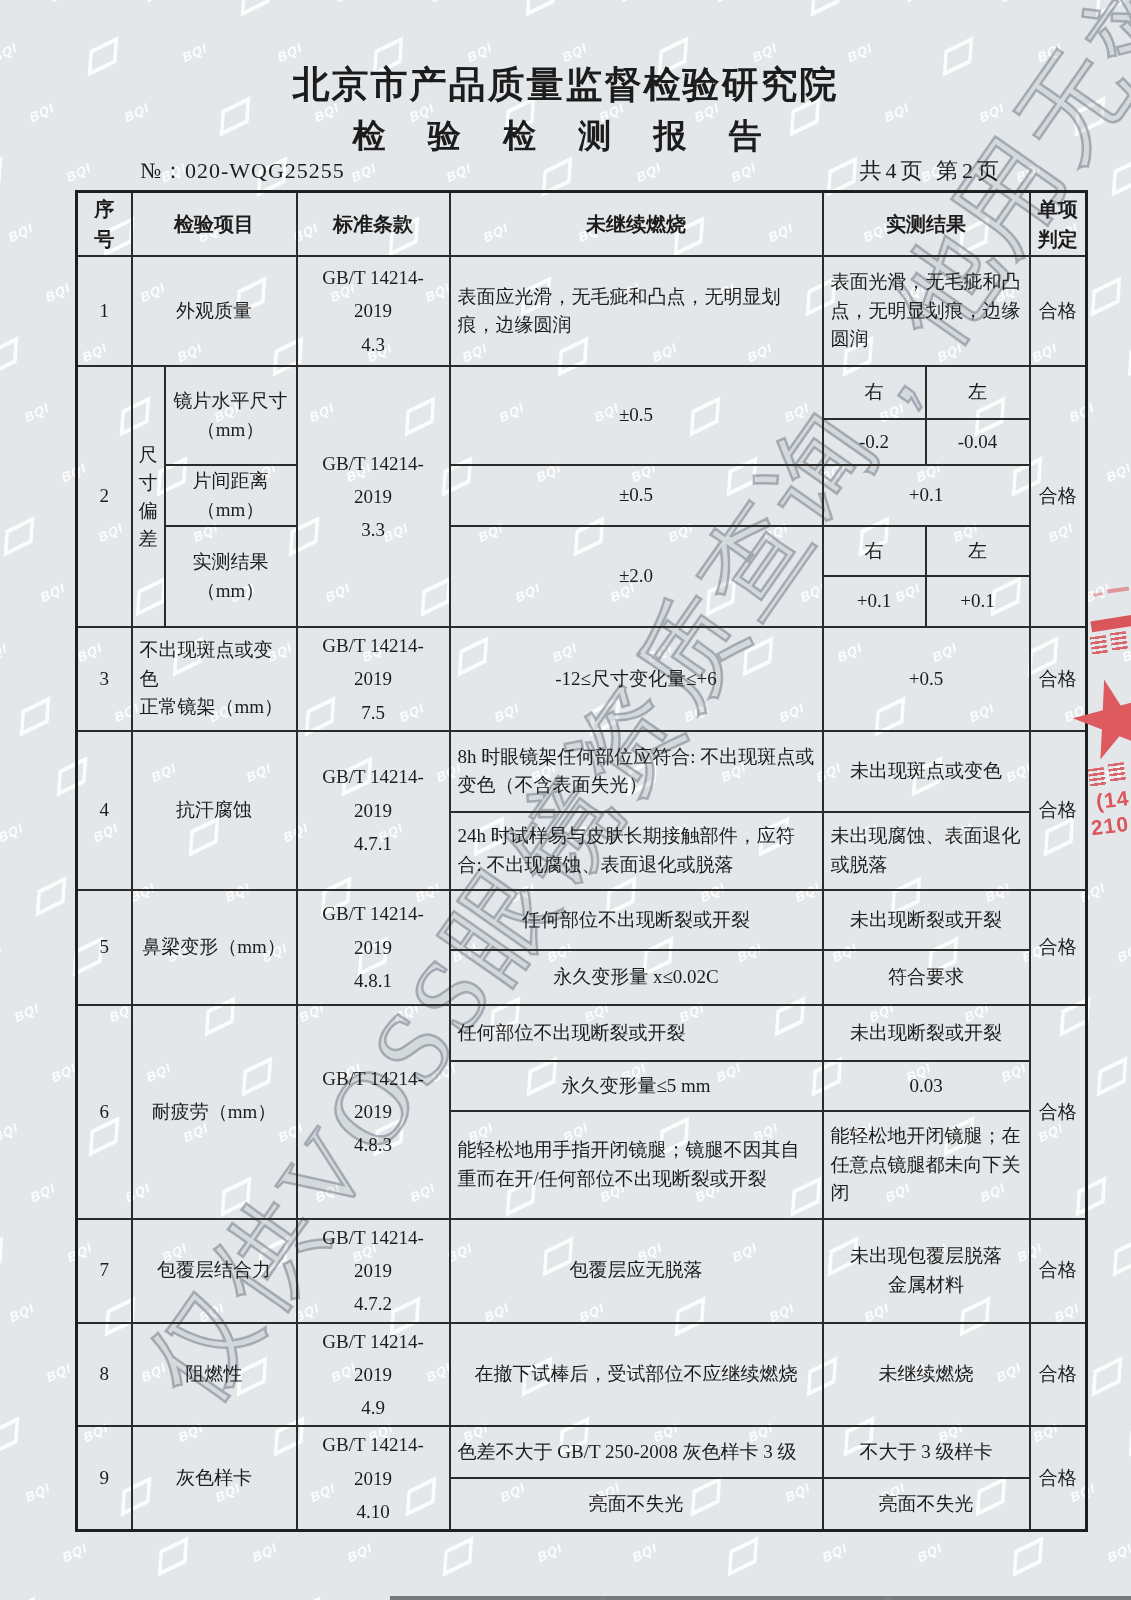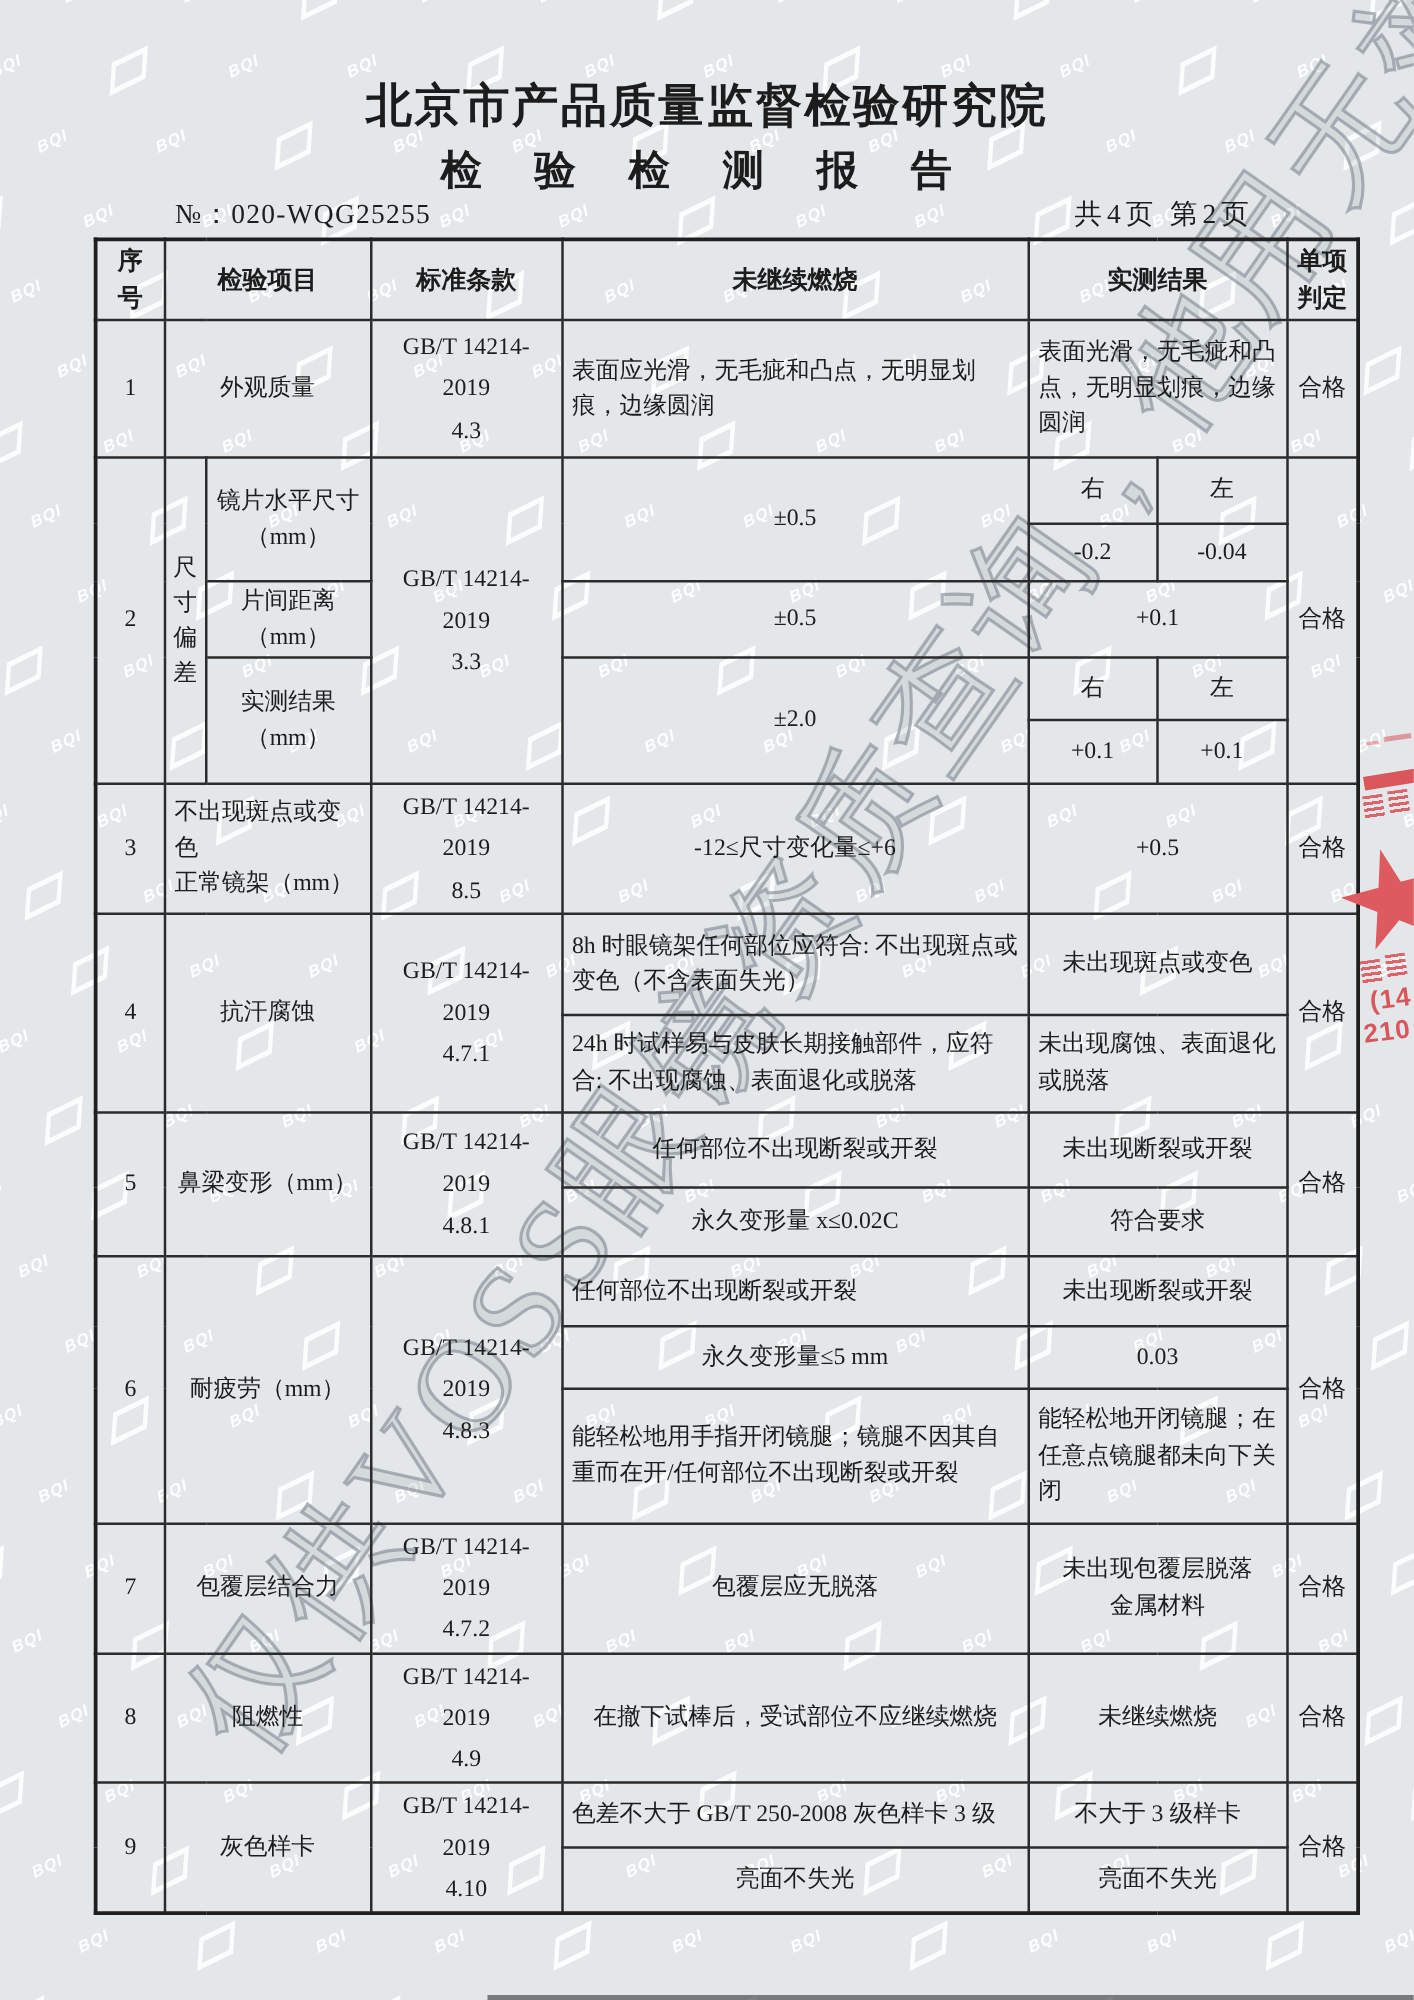--- a/index.html
+++ b/index.html
@@ -517,21 +517,21 @@
     </tr>
 
     <tr class="h62">
       <td>3</td>
       <td colspan="2" class="tl">
         <div>不出现斑点或变色</div>
         <div>正常镜架（mm）</div>
       </td>
       <td class="clause">
         <div>GB/T 14214-2019</div>
-        <div>8.5</div>
+        <div>7.5</div>
       </td>
       <td>-12≤尺寸变化量≤+6</td>
       <td colspan="2">+0.5</td>
       <td>合格</td>
     </tr>
 
     <tr class="h83">
       <td rowspan="2">4</td>
       <td rowspan="2" colspan="2">抗汗腐蚀</td>
       <td rowspan="2" class="clause">

